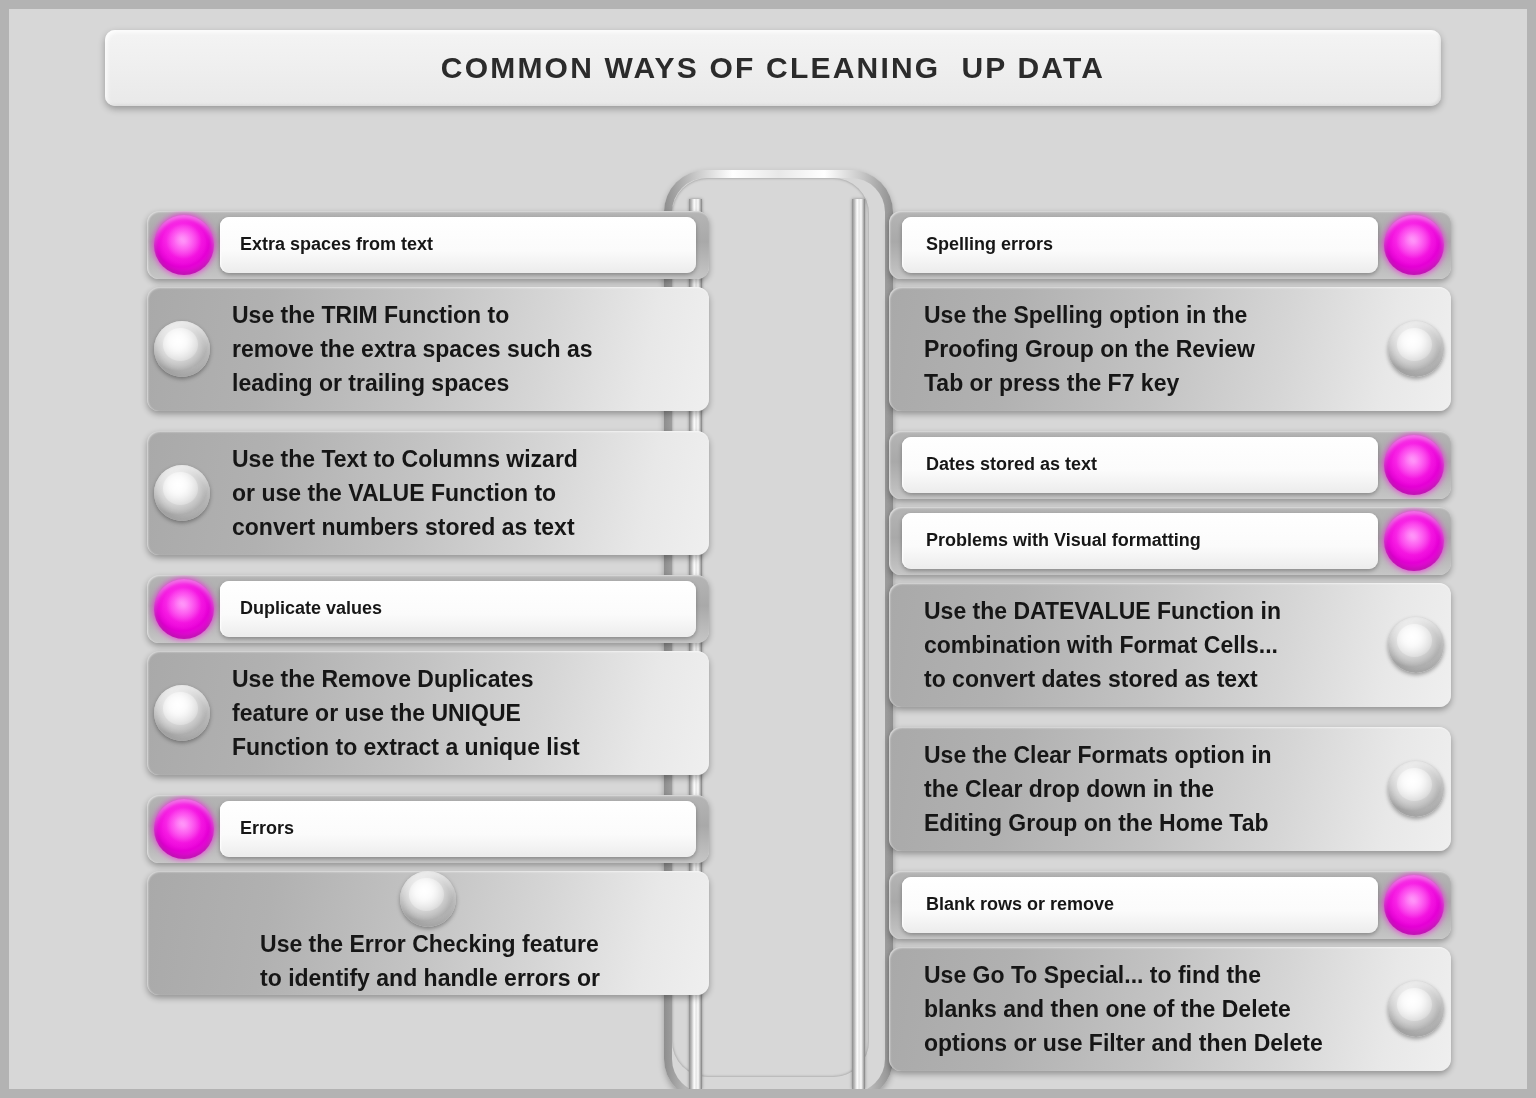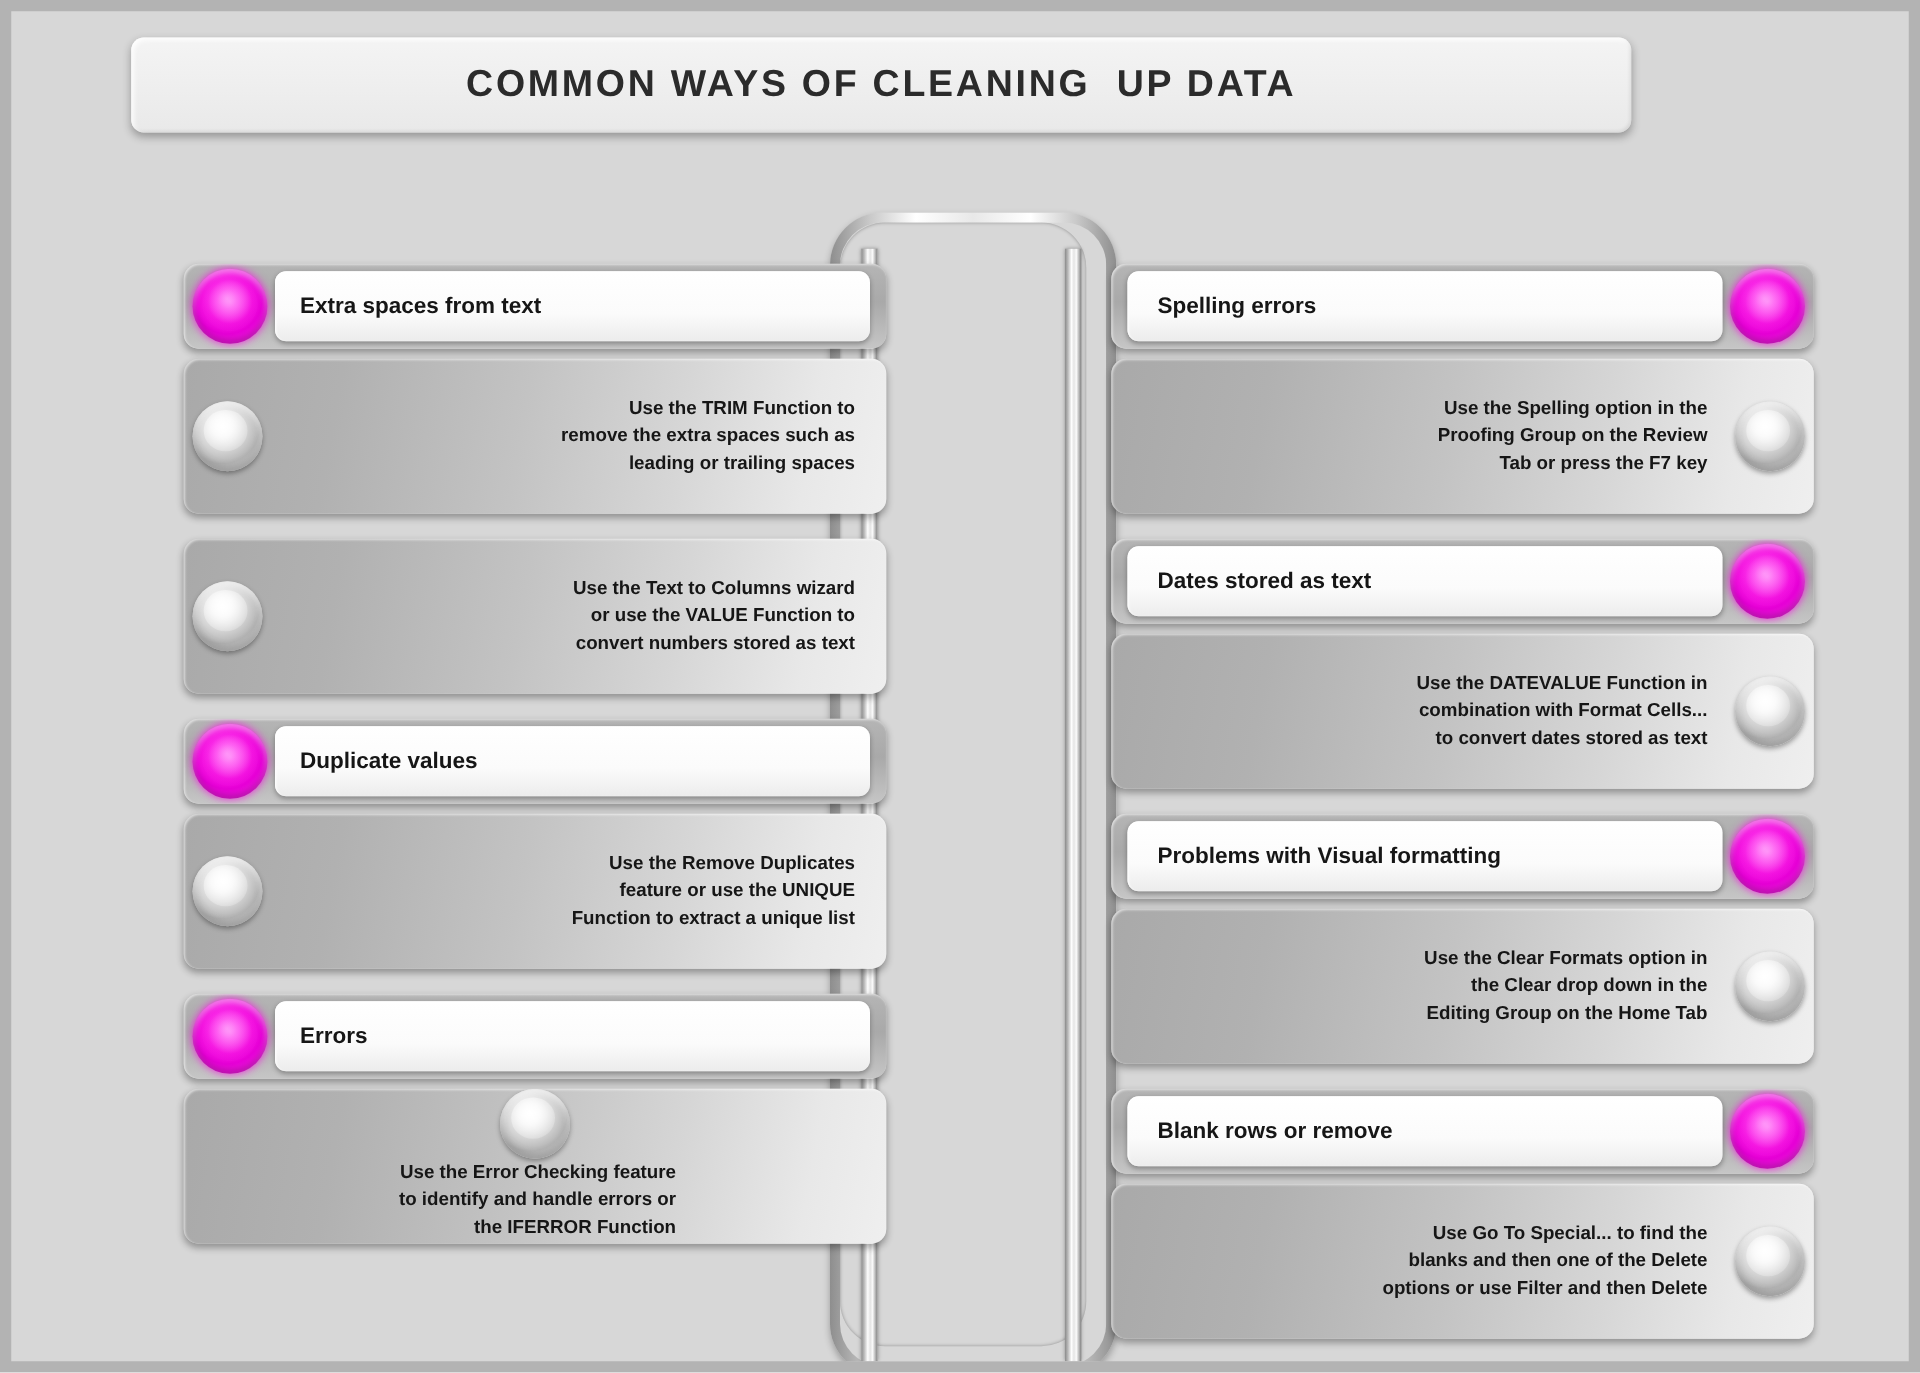--- a/index.html
+++ b/index.html
@@ -20,21 +20,21 @@
     background: #d7d7d7;
     border: 9px solid #b3b3b3;
     overflow: hidden;
   }
 
   
   .header-bar {
     position: absolute;
     left: 96px;
     top: 21px;
-    width: 1200px;
+    width: 1336px;
     height: 76px;
     border-radius: 10px;
     background: linear-gradient(180deg, #f4f4f4 0%, #eeeeee 55%, #e9e9e9 100%);
     box-shadow:
       0 3px 7px rgba(0,0,0,0.30),
       inset 2px 2px 4px rgba(255,255,255,0.95),
       inset -1px -1px 3px rgba(0,0,0,0.10);
     display: flex;
     align-items: center;
     justify-content: center;
@@ -203,26 +203,25 @@
     font-size: 18px;
     font-weight: bold;
     color: #161616;
     padding: 0 20px;
     line-height: 1.1;
   }
   .col-right .pill-text { padding-left: 24px; }
 
   .detail-text {
     flex: 1 1 auto;
-    font-size: 15px;
+    font-size: 23px;
     font-weight: bold;
     color: #161616;
     line-height: 1.48;
     padding: 0 18px 0 22px;
-    text-align: right;
   }
   .col-right .detail-text { padding: 0 22px 0 28px; }
 
   .detail-text span { display: block; white-space: nowrap; }
 </style>
 </head>
 <body>
 
 <div id="poster">
 
@@ -303,34 +302,34 @@
           <span>Proofing Group on the Review</span>
           <span>Tab or press the F7 key</span>
         </div>
       </div>
       <div class="row heading">
         <div class="bullet magenta"></div>
         <div class="pill">
           <div class="pill-text">Dates stored as text</div>
         </div>
       </div>
+      <div class="row heading">
+        <div class="bullet magenta"></div>
+        <div class="pill">
+          <div class="pill-text">Problems with Visual formatting</div>
+        </div>
+      </div>
       <div class="row detail">
         <div class="bullet silver"></div>
         <div class="detail-text">
           <span>Use the DATEVALUE Function in</span>
           <span>combination with Format Cells...</span>
           <span>to convert dates stored as text</span>
         </div>
       </div>
-      <div class="row heading">
-        <div class="bullet magenta"></div>
-        <div class="pill">
-          <div class="pill-text">Problems with Visual formatting</div>
-        </div>
-      </div>
       <div class="row detail">
         <div class="bullet silver"></div>
         <div class="detail-text">
           <span>Use the Clear Formats option in</span>
           <span>the Clear drop down in the</span>
           <span>Editing Group on the Home Tab</span>
         </div>
       </div>
       <div class="row heading">
         <div class="bullet magenta"></div>

